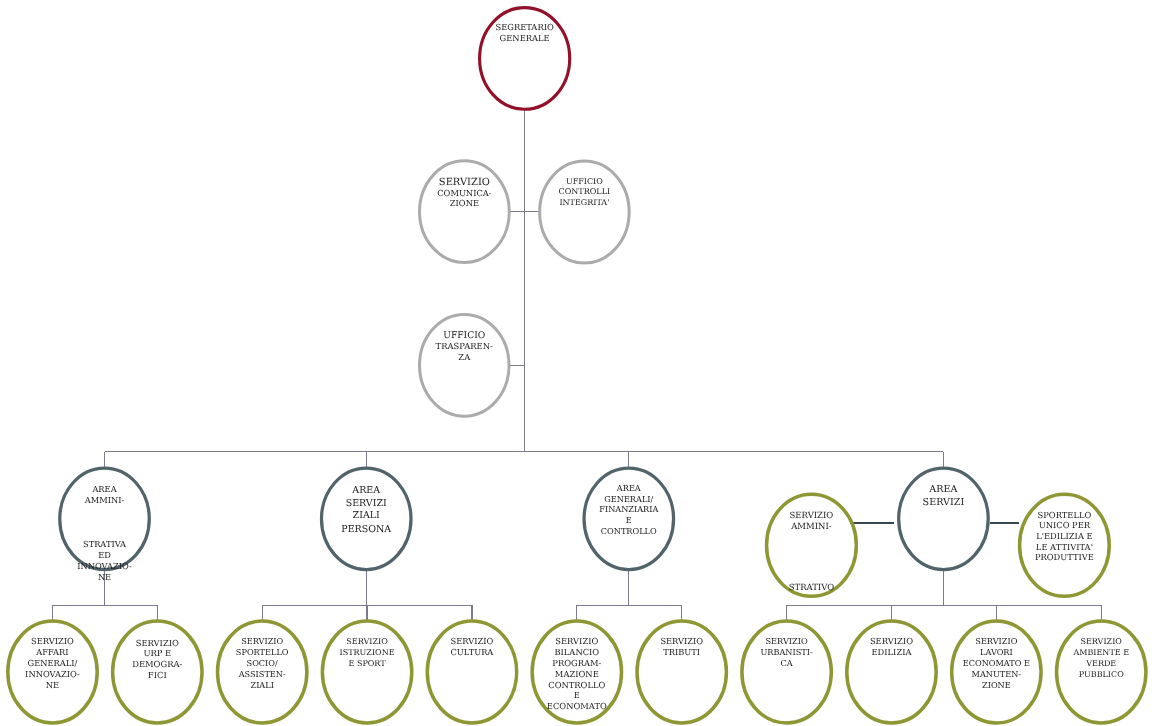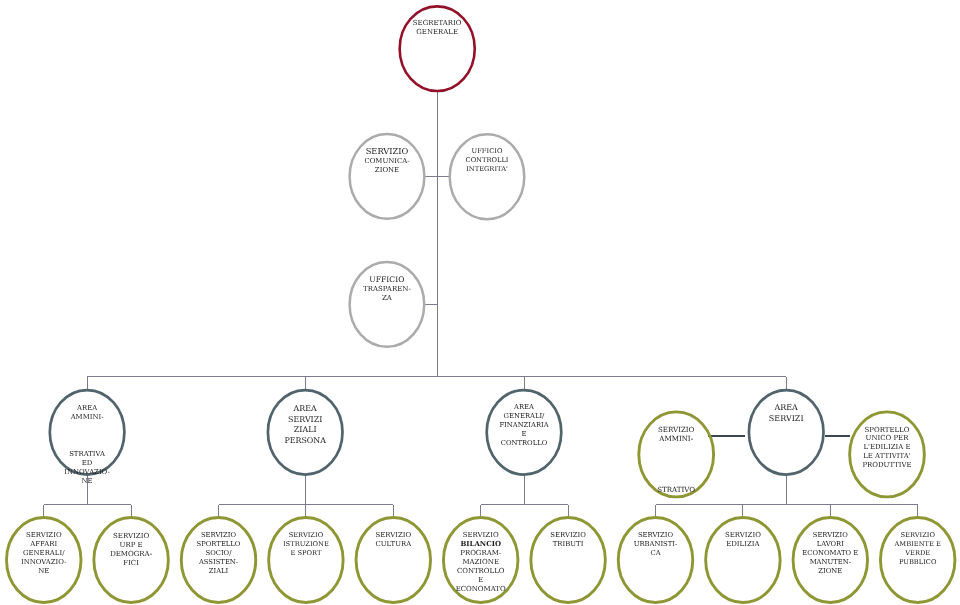--- a/index.html
+++ b/index.html
@@ -151,21 +151,21 @@
         <span class="ln" style="font-size: 6.7px; line-height: 9px;">SERVIZIO</span>
         <span class="ln" style="font-size: 6.7px; line-height: 9px;">ISTRUZIONE</span>
         <span class="ln" style="font-size: 6.7px; line-height: 9px;">E SPORT</span>
       </div>
       <div class="node-label" style="left: 323.3px; width: 140px; top: 530.756px;">
         <span class="ln" style="font-size: 6.9px; line-height: 9.2px;">SERVIZIO</span>
         <span class="ln" style="font-size: 6.9px; line-height: 9.2px;">CULTURA</span>
       </div>
       <div class="node-label" style="left: 410.7px; width: 140px; top: 531.305px;">
         <span class="ln" style="font-size: 6.96px; line-height: 8.95px;">SERVIZIO</span>
-        <span class="ln" style="font-size: 6.96px; line-height: 8.95px; font-weight: bold;">BILANCIO</span>
+        <span class="ln" style="font-size: 6.96px; line-height: 8.95px;">BILANCIO</span>
         <span class="ln" style="font-size: 6.96px; line-height: 8.95px;">PROGRAM-</span>
         <span class="ln" style="font-size: 6.96px; line-height: 8.95px;">MAZIONE</span>
         <span class="ln" style="font-size: 6.96px; line-height: 8.95px;">CONTROLLO</span>
         <span class="ln" style="font-size: 6.96px; line-height: 8.95px;">E</span>
         <span class="ln" style="font-size: 6.96px; line-height: 8.95px;">ECONOMATO</span>
       </div>
       <div class="node-label" style="left: 498.1px; width: 140px; top: 530.856px;">
         <span class="ln" style="font-size: 6.9px; line-height: 9.2px;">SERVIZIO</span>
         <span class="ln" style="font-size: 6.9px; line-height: 9.2px;">TRIBUTI</span>
       </div>

